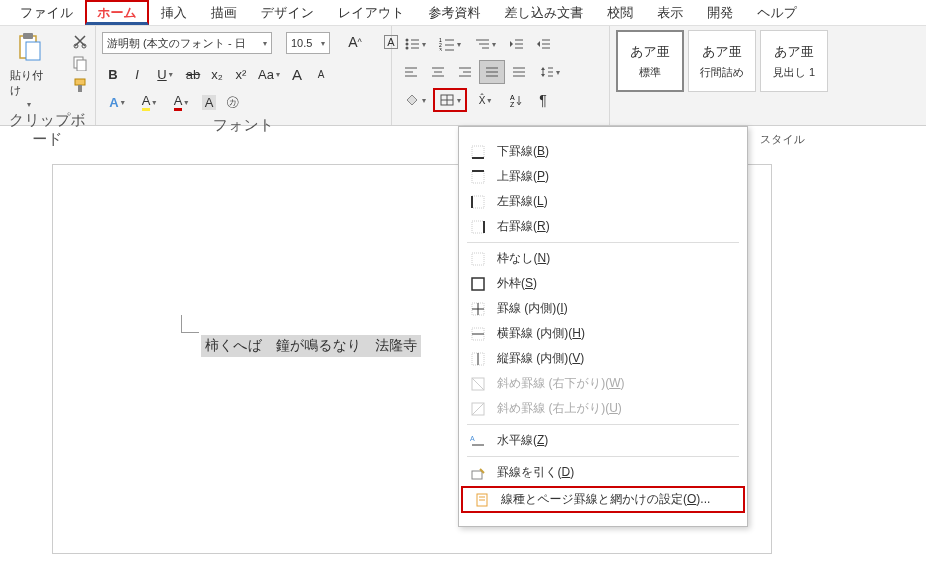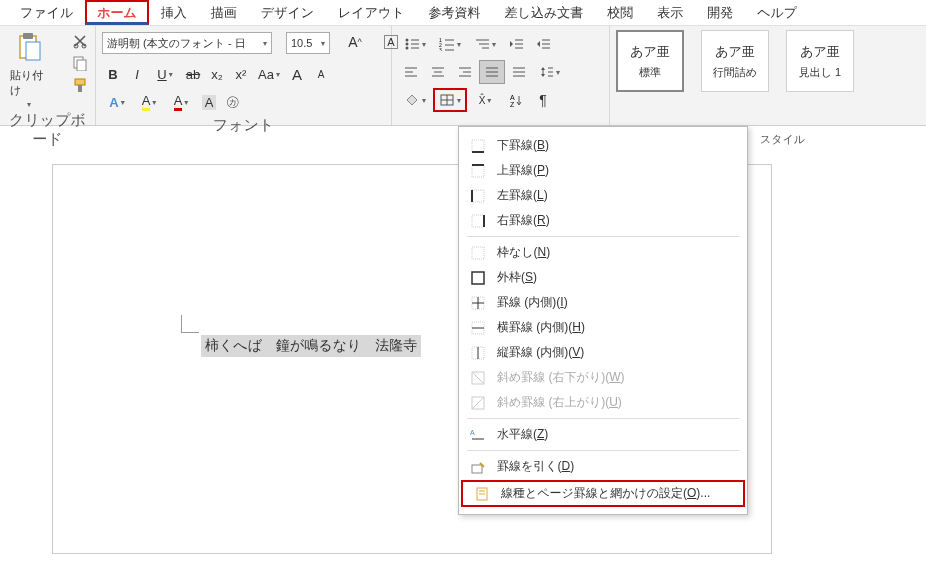--- a/index.html
+++ b/index.html
@@ -34,21 +34,21 @@
 .pbtn.highlighted { border: 2px solid #c00; padding: 0; }
 
 .style-box { width: 68px; height: 62px; border: 1px solid #d0d0d0; background: #fff; display: flex; flex-direction: column; align-items: center; justify-content: center; gap: 4px; font-size: 11px; cursor: pointer; }
 .style-box.selected { border: 2px solid #888; }
 .style-sample { font-size: 13px; }
 
 .doc-area { position: absolute; left: 52px; top: 164px; width: 720px; height: 390px; background: #fff; border: 1px solid #ccc; }
 .doc-text { position: absolute; left: 148px; top: 170px; font-size: 14px; font-family: "Yu Mincho", serif; background: #d8d8d8; padding: 2px 4px; }
 .cursor-mark { position: absolute; left: 128px; top: 150px; width: 18px; height: 18px; border-left: 1px solid #999; border-bottom: 1px solid #999; }
 
-.dropdown { position: absolute; left: 458px; top: 126px; width: 290px; background: #fff; border: 1px solid #bbb; box-shadow: 2px 2px 6px rgba(0,0,0,0.2); padding: 6px 0; }
+.dropdown { position: absolute; left: 458px; top: 126px; width: 290px; background: #fff; border: 1px solid #bbb; box-shadow: 2px 2px 6px rgba(0,0,0,0.2); padding: 12px 0; }
 .dd-item { display: flex; align-items: center; height: 25px; padding: 0 10px; gap: 10px; cursor: pointer; font-size: 12px; }
 .dd-item.disabled { color: #aaa; cursor: default; }
 .dd-item.highlighted { border: 2px solid #c00; margin: 1px 2px; height: 27px; }
 .dd-sep { height: 1px; background: #ddd; margin: 3px 8px; }
 .dd-icon { width: 18px; height: 18px; display: flex; align-items: center; justify-content: center; flex-shrink: 0; }
 .ukey { text-decoration: underline; }
 
 svg { display: block; }
 
 .styles-label-after { position: absolute; left: 760px; top: 132px; font-size: 11px; color: #555; }
@@ -293,21 +293,21 @@
           </div>
         <div class="pbtn">
             <span style="font-size:14px">¶</span>
           </div>
       </div>
     </div>
     <div class="group-label"></div>
   </div>
 
   <div class="group" style="width:280px;border-right:none">
-    <div class="group-content" style="gap:17px">
+    <div class="group-content" style="gap:4px">
       <div class="style-box selected">
         <span class="style-sample">あア亜</span>
         <span>標準</span>
       </div>
       <div class="style-box">
         <span class="style-sample">あア亜</span>
         <span>行間詰め</span>
       </div>
       <div class="style-box">
         <span class="style-sample">あア亜</span>

